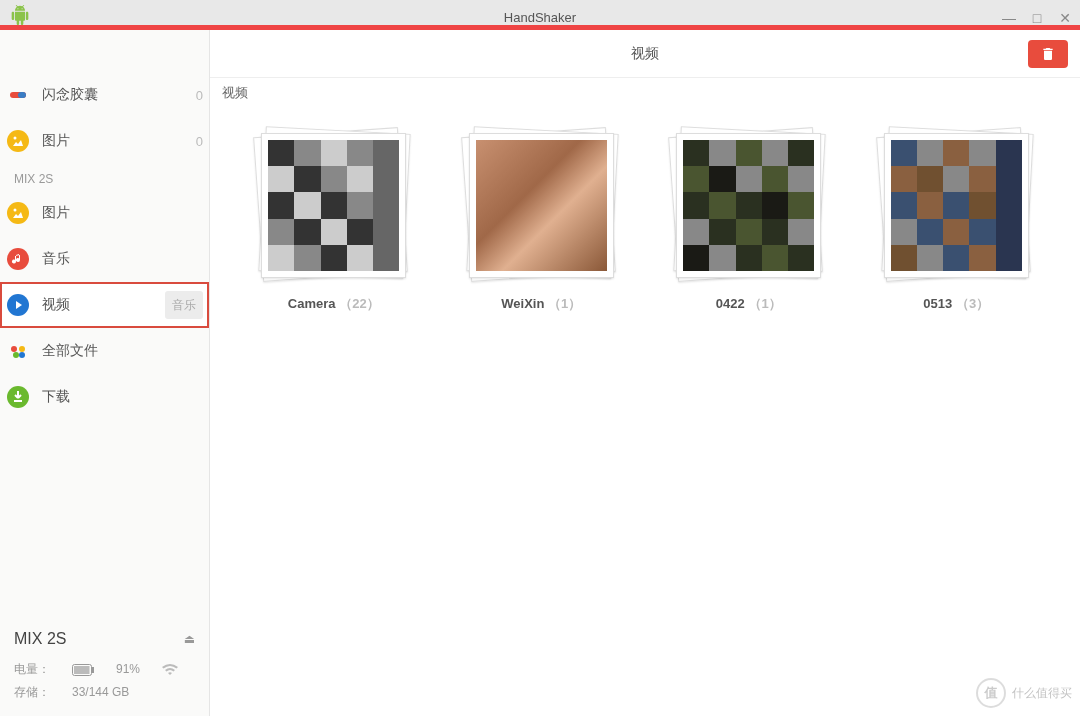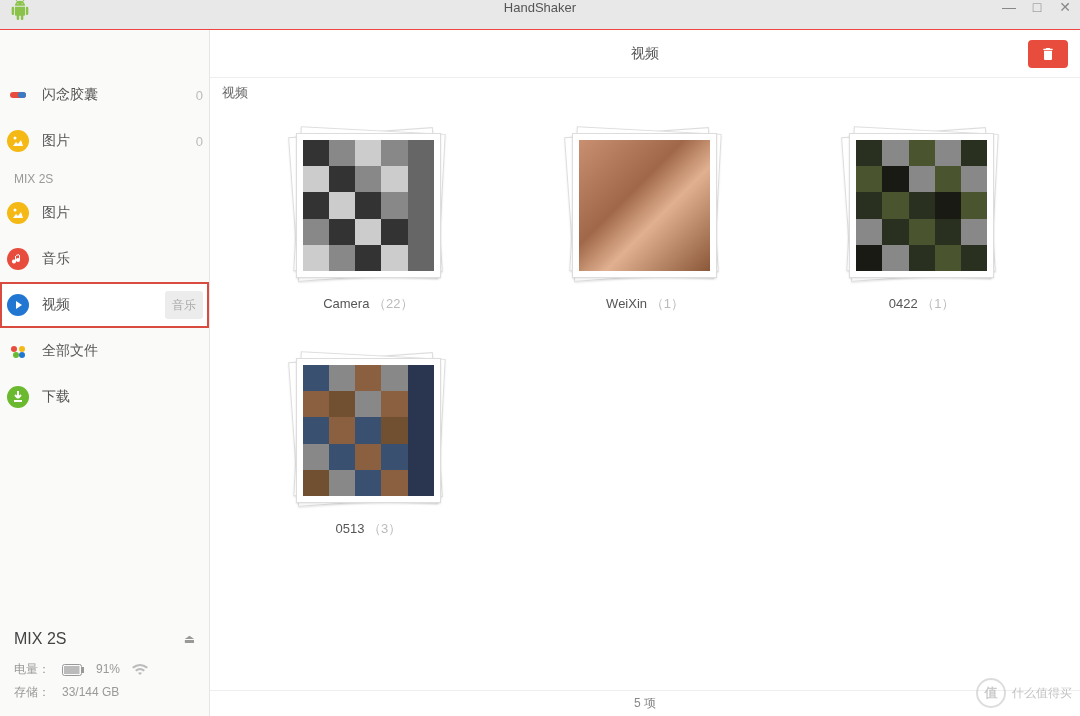--- a/index.html
+++ b/index.html
@@ -1,19 +1,19 @@
 <!DOCTYPE html>
 <html><head>
 <meta charset="utf-8">
 <style>
 * { margin: 0; padding: 0; box-sizing: border-box; font-family: "Microsoft YaHei", "PingFang SC", sans-serif; }
 body { width: 1080px; height: 716px; background: #f5f5f5; overflow: hidden; position: relative; }
 
 
-.titlebar { height: 30px; background: #e8e8e8; display: flex; align-items: flex-start; position: relative; border-bottom: 1px solid #ef4444; }
+.titlebar { height: 30px; background: #e8e8e8; display: flex; align-items: flex-end; position: relative; border-bottom: 5px solid #ef4444; }
 .titlebar .android-icon { width: 20px; height: 20px; margin-left: 10px; }
 .titlebar .title { position: absolute; left: 50%; transform: translateX(-50%); font-size: 13px; color: #555; }
 .titlebar .controls { position: absolute; right: 8px; display: flex; gap: 14px; align-items: center; }
 .titlebar .ctrl { width: 14px; height: 14px; display: inline-flex; align-items: center; justify-content: center; color: #888; cursor: pointer; font-size: 14px; }
 
 
 .main { display: flex; height: calc(100% - 30px); }
 
 
 .sidebar { width: 210px; background: #fafaf9; border-right: 1px solid #e5e5e5; display: flex; flex-direction: column; }
@@ -24,30 +24,30 @@
 .sb-icon { width: 24px; height: 24px; border-radius: 50%; display: inline-flex; align-items: center; justify-content: center; flex-shrink: 0; }
 .sb-label { font-size: 14px; color: #555; flex: 1; }
 .sb-count { font-size: 13px; color: #bbb; }
 .sb-section { font-size: 12px; color: #999; padding: 8px 14px 4px; }
 .sb-float-chip { position: absolute; left: 165px; top: 0; bottom: 0; margin: auto 0; height: 28px; width: 38px; background: #ececec; color: #aaa; font-size: 12px; display: flex; align-items: center; justify-content: center; border-radius: 3px; }
 
 .sidebar-spacer { flex: 1; }
 .device-footer { padding: 10px 14px 12px; font-size: 12px; color: #888; line-height: 1.9; }
 .device-footer .name { font-size: 16px; color: #444; margin-bottom: 4px; display: flex; align-items: center; justify-content: space-between; }
 .eject { color: #999; font-size: 12px; }
-.batt-row, .stor-row { display: flex; align-items: center; gap: 12px; color: #999; }
+.batt-row, .stor-row { display: flex; align-items: center; gap: 22px; color: #999; }
 
 
 .content { flex: 1; background: #fff; display: flex; flex-direction: column; }
 .content-header { height: 48px; display: flex; align-items: center; justify-content: center; position: relative; border-bottom: 1px solid #eee; }
 .content-header .title { font-size: 14px; color: #555; }
 .delete-btn { position: absolute; right: 12px; top: 10px; width: 40px; height: 28px; background: #e84c3d; border-radius: 4px; display: flex; align-items: center; justify-content: center; cursor: pointer; }
 .breadcrumb { padding: 6px 12px; font-size: 13px; color: #666; }
 
-.grid { flex: 1; padding: 20px 30px; display: grid; grid-template-columns: repeat(3, 1fr); gap: 40px 20px; align-content: start; overflow: auto; }
+.grid { flex: 1; padding: 20px 30px; display: grid; grid-template-columns: repeat(4, 1fr); gap: 40px 20px; align-content: start; overflow: auto; font-weight: bold; }
 .folder { display: flex; flex-direction: column; align-items: center; cursor: pointer; }
 .stack { width: 155px; height: 155px; position: relative; margin-bottom: 12px; }
 .stack .card { position: absolute; width: 145px; height: 145px; background: #fff; border: 1px solid #ddd; box-shadow: 0 1px 2px rgba(0,0,0,0.1); }
 .stack .c1 { transform: rotate(-4deg); top: 4px; left: 2px; }
 .stack .c2 { transform: rotate(3deg); top: 2px; left: 6px; }
 .stack .c3 { top: 5px; left: 5px; padding: 6px; }
 .thumb { width: 100%; height: 100%; display: grid; grid-template-columns: repeat(5,1fr); grid-template-rows: repeat(5,1fr); }
 .thumb div { background: #888; }
 .thumb.p1 div:nth-child(odd){background:#333}.thumb.p1 div:nth-child(3n){background:#ccc}.thumb.p1 div:nth-child(5n){background:#666}
 .thumb.p2 {background: linear-gradient(135deg,#c89070 0%,#a06848 40%,#e0b090 60%,#8a5838 100%); grid-template-columns:1fr; grid-template-rows:1fr;}
@@ -310,22 +310,19 @@
                 <div></div>
                 <div></div>
                 <div></div>
                 <div></div>
               </div>
             </div>
   </div>
   <div class="folder-name">0513 <span class="cnt">（3）</span></div>
         </div>
       </div>
-    <div class="statusbar">
-      <span>5 项</span>
-    </div>
   </div>
 </div>
 
 <div class="watermark">
   <span class="circ">值</span>
   <span>什么值得买</span>
 </div>
 
 </body></html>

